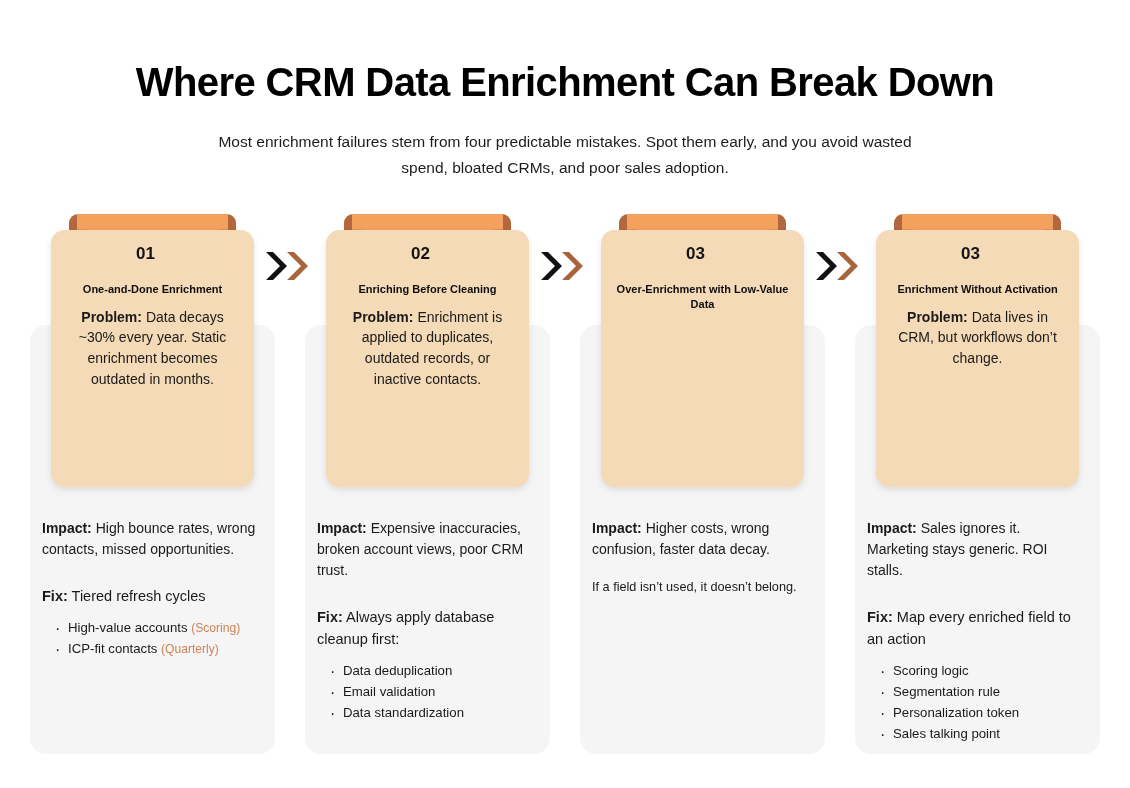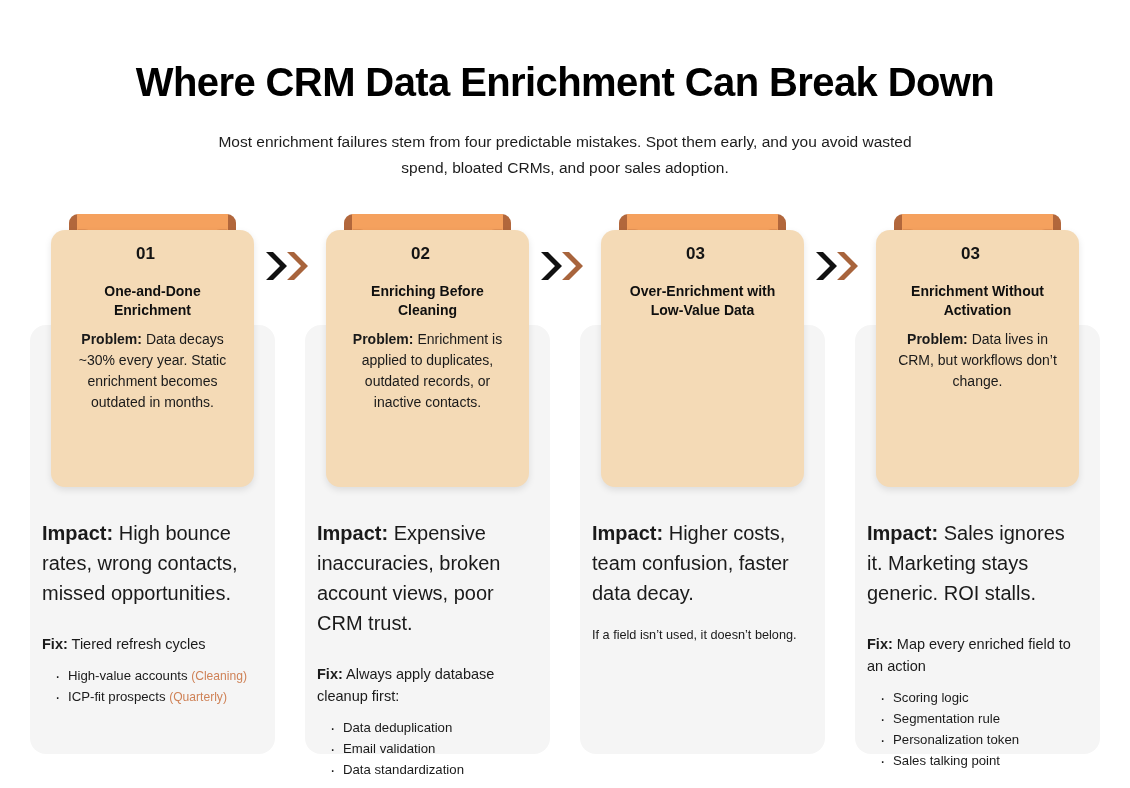--- a/index.html
+++ b/index.html
@@ -125,21 +125,21 @@
     left: 0;
     top: 14px;
     width: 189px;
     text-align: center;
     font-size: 17px;
     font-weight: bold;
     color: #141414;
     z-index: 3;
   }
   .card-title {
-    font-size: 14px;
+    font-size: 11px;
     font-weight: bold;
     line-height: 1.33;
     color: #0f0f0f;
     margin: 0 0 10px 0;
   }
   .problem {
     font-size: 14px;
     line-height: 1.49;
     color: #1a1a1a;
     margin: 4px;
@@ -152,21 +152,21 @@
 
   
   .lower {
     position: absolute;
     left: 12px;
     top: 306px;
     width: 218px;
     text-align: left;
   }
   .impact {
-    font-size: 20px;
+    font-size: 14px;
     line-height: 1.5;
     color: #1a1a1a;
     margin: 0;
   }
   .fix {
     font-size: 14.5px;
     line-height: 1.5;
     color: #1a1a1a;
     margin: 26px 0 0 0;
   }
@@ -243,22 +243,22 @@
         <div class="step-number">01</div>
         <div class="peach-inner">
           <h2 class="card-title">One-and-Done Enrichment</h2>
           <p class="problem"><span class="lbl">Problem:</span> <span>Data decays ~30% every year. Static enrichment becomes outdated in months.</span></p>
         </div>
       </div>
       <div class="lower">
         <p class="impact"><span class="lbl">Impact:</span> <span>High bounce rates, wrong contacts, missed opportunities.</span></p>
         <p class="fix"><span class="lbl">Fix:</span> <span>Tiered refresh cycles</span></p>
         <ul class="bullets">
-          <li><span>High-value accounts</span> <span class="note">(Cleaning)</span></li>
-          <li><span>ICP-fit prospects</span> <span class="note">(Quarterly)</span></li>
+          <li><span>High-value accounts</span> <span class="note">(Scoring)</span></li>
+          <li><span>ICP-fit contacts</span> <span class="note">(Quarterly)</span></li>
         </ul>
       </div>
     </div>
     <div class="card card-2">
       <div class="panel"></div>
       <div class="ribbon-tails">
         <div class="tail left"></div>
         <div class="tail right"></div>
       </div>
       <div class="ribbon-banner">
@@ -294,21 +294,21 @@
           <path d="M0 0 H151 V16 C151 16 128 14 112 24 C96 34 92 52 75.5 52 C59 52 55 34 39 24 C23 14 0 16 0 16 Z" fill="#f5a15e"></path>
         </svg>
       </div>
       <div class="peach">
         <div class="step-number">03</div>
         <div class="peach-inner">
           <h2 class="card-title">Over-Enrichment with Low-Value Data</h2>
         </div>
       </div>
       <div class="lower">
-        <p class="impact"><span class="lbl">Impact:</span> <span>Higher costs, team confusion, faster data decay.</span></p>
+        <p class="impact"><span class="lbl">Impact:</span> <span>Higher costs, wrong confusion, faster data decay.</span></p>
         <p class="footnote">If a field isn’t used, it doesn’t belong.</p>
       </div>
     </div>
     <div class="card card-4">
       <div class="panel"></div>
       <div class="ribbon-tails">
         <div class="tail left"></div>
         <div class="tail right"></div>
       </div>
       <div class="ribbon-banner">

